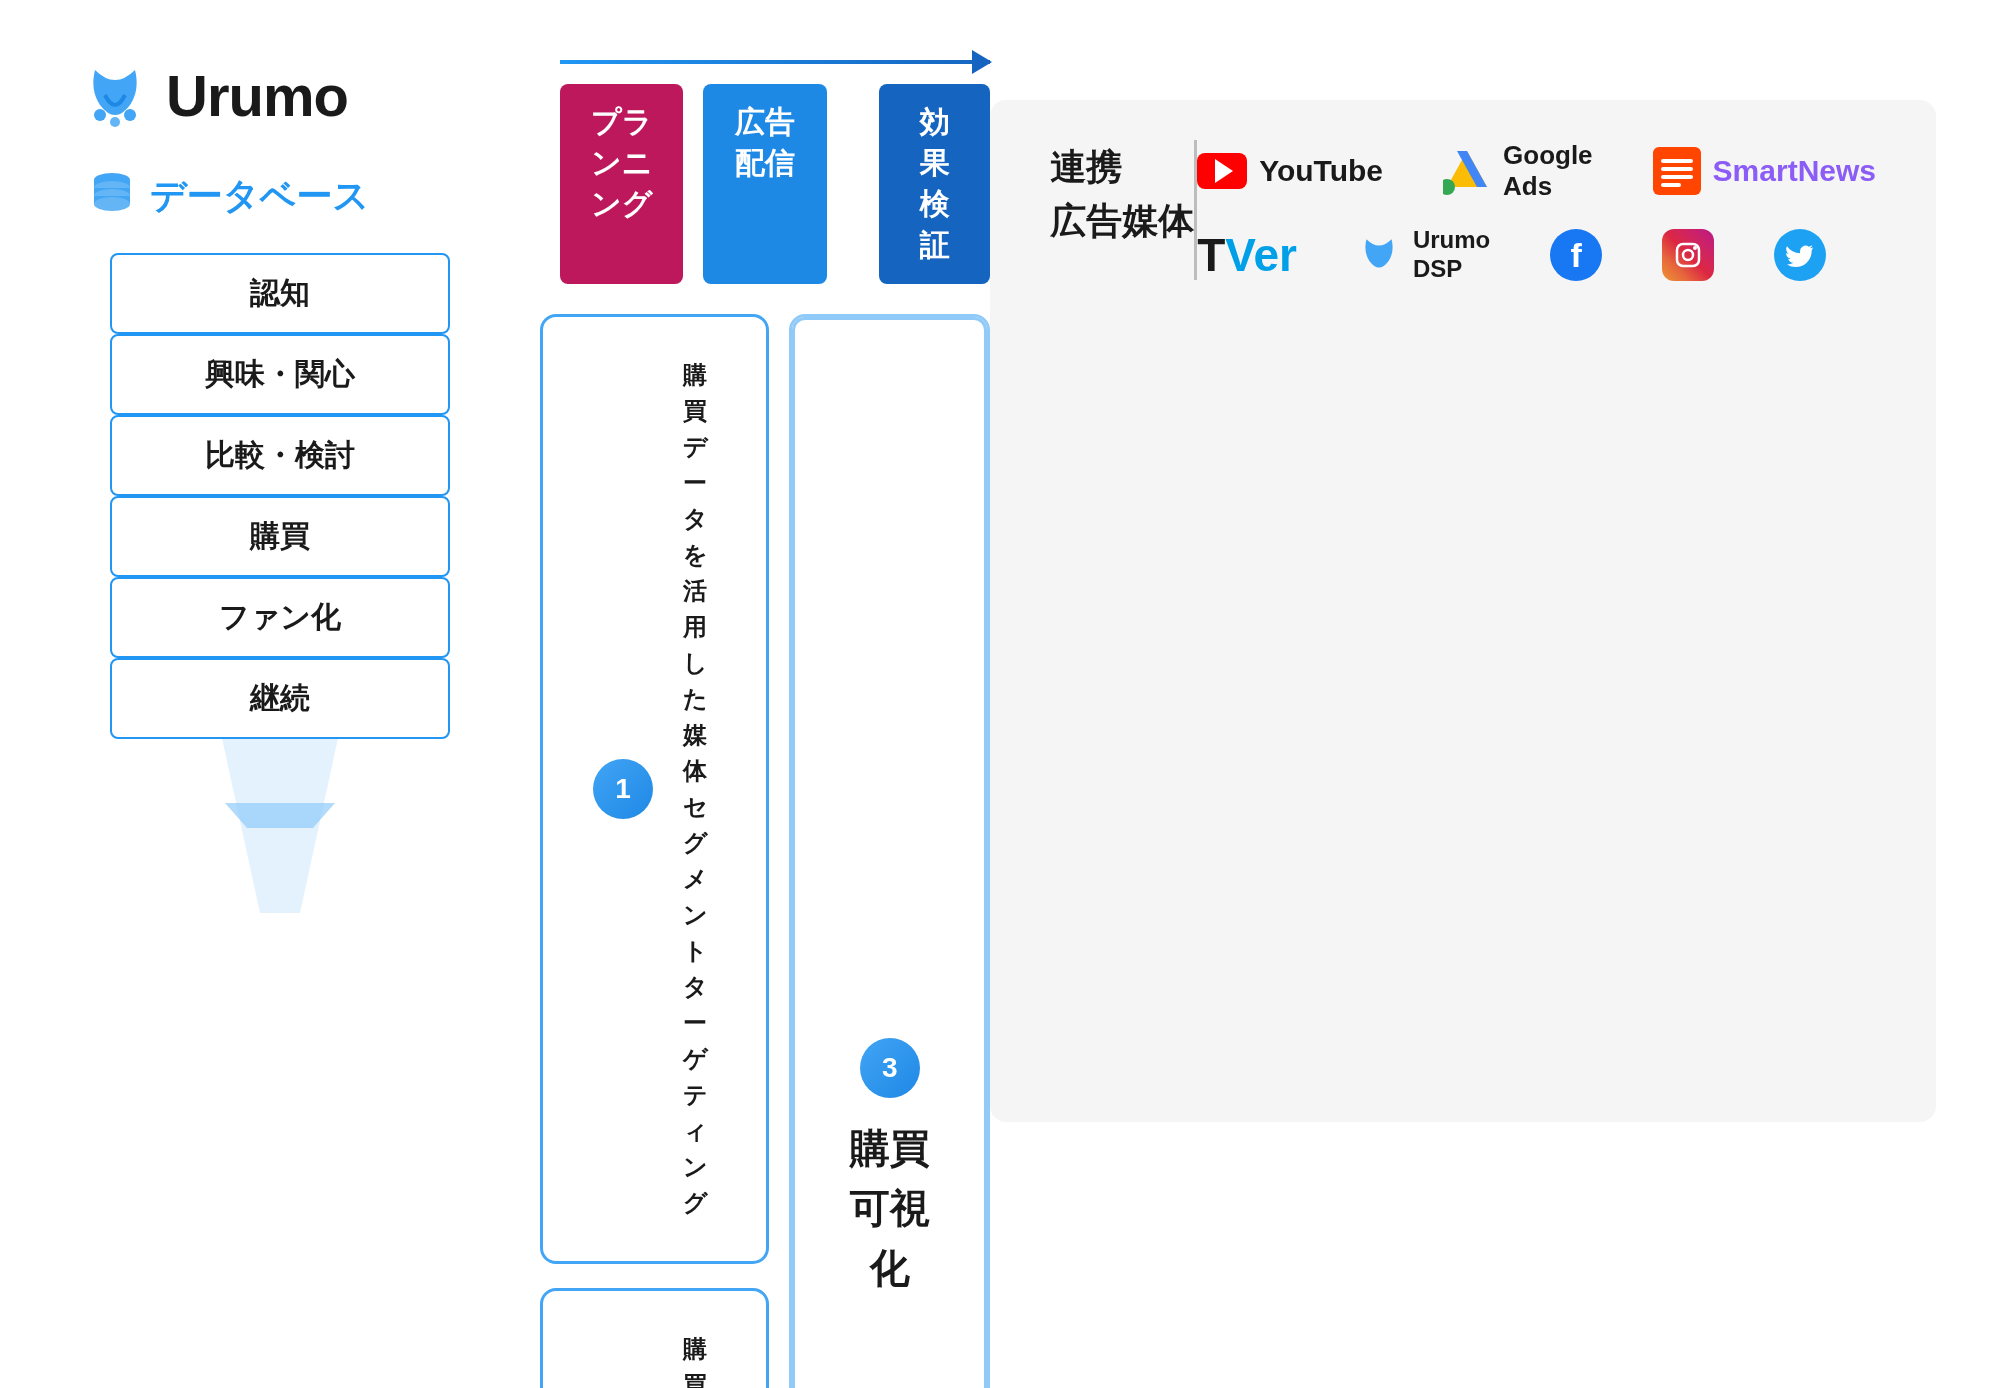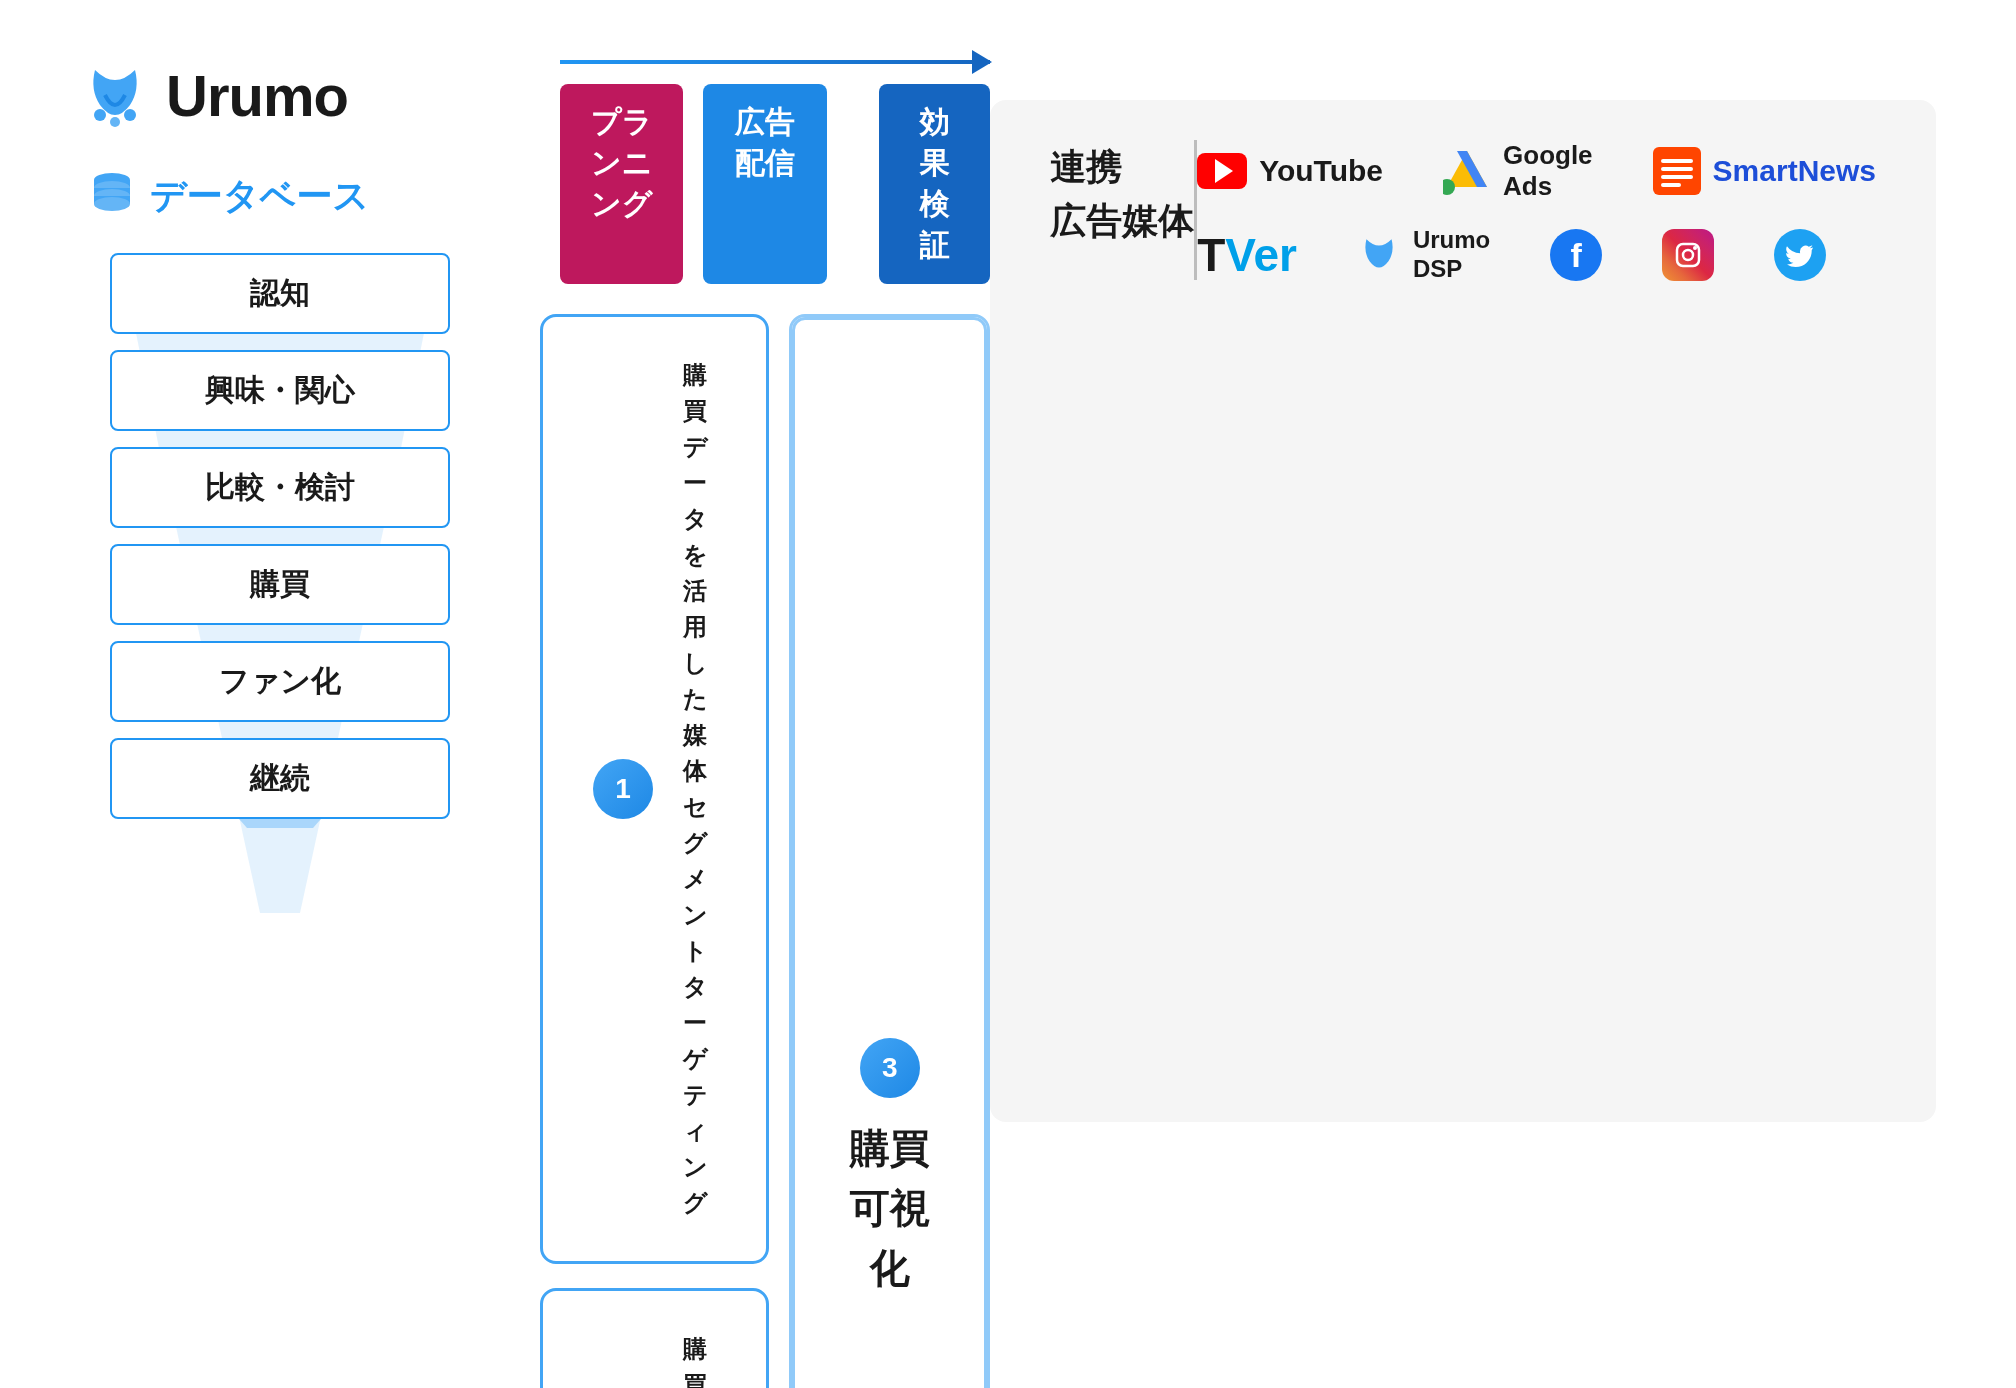--- a/index.html
+++ b/index.html
@@ -93,21 +93,20 @@
       transform: translateX(-50%);
       width: 360px;
       height: 660px;
     }
 
     .funnel-steps {
       position: relative;
       z-index: 2;
       display: flex;
       flex-direction: column;
-      gap: 16px;
       width: 340px;
     }
 
     .funnel-step {
       background: white;
       border: 2px solid #2196F3;
       border-radius: 8px;
       text-align: center;
       padding: 18px 20px;
       font-size: 30px;
@@ -318,21 +317,21 @@
     }
     .google-ads-text {
       font-size: 26px;
       font-weight: 600;
       color: #1a1a1a;
       line-height: 1.2;
     }
     .smartnews-text {
       font-size: 30px;
       font-weight: 600;
-      color: #1d4ed8;
+      color: #8b5cf6;
     }
 
     
     .tver-text {
       font-size: 46px;
       font-weight: 900;
       color: #1a1a1a;
     }
     .tver-ver {
       color: #00A0E9;

